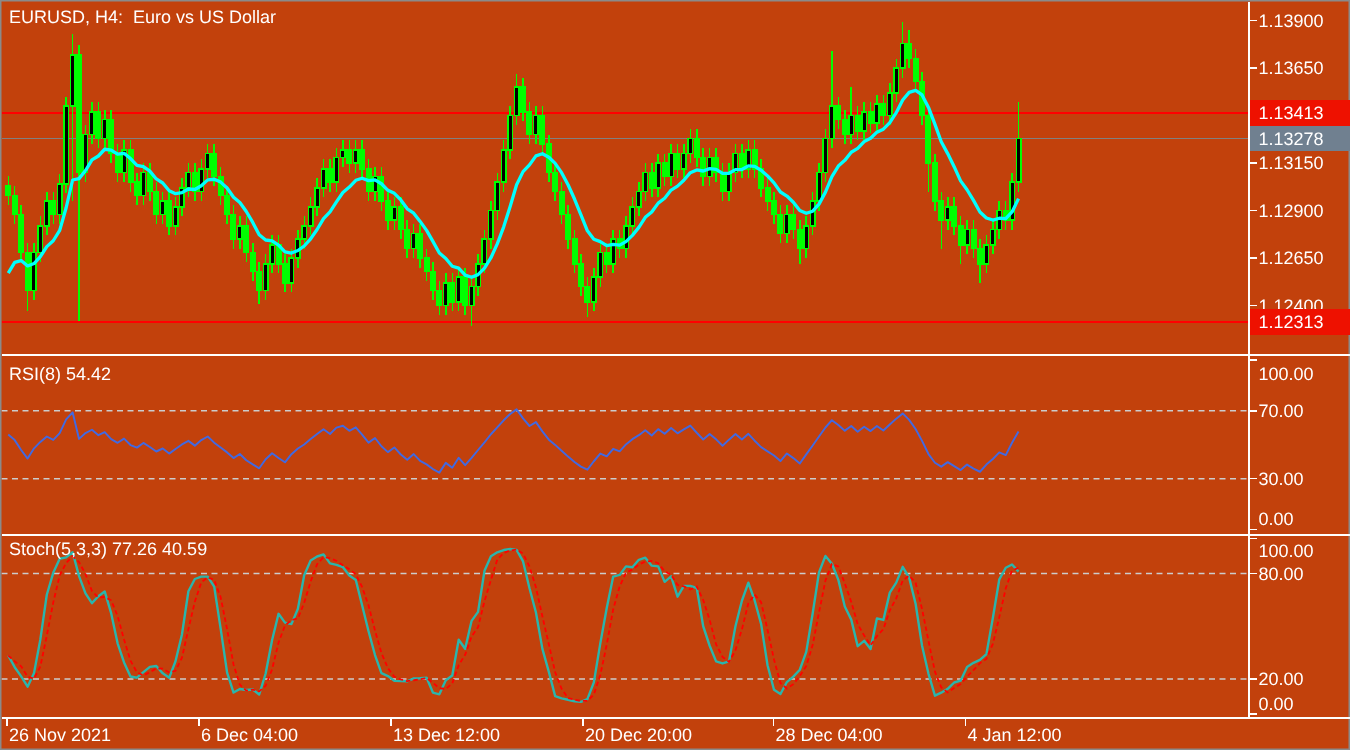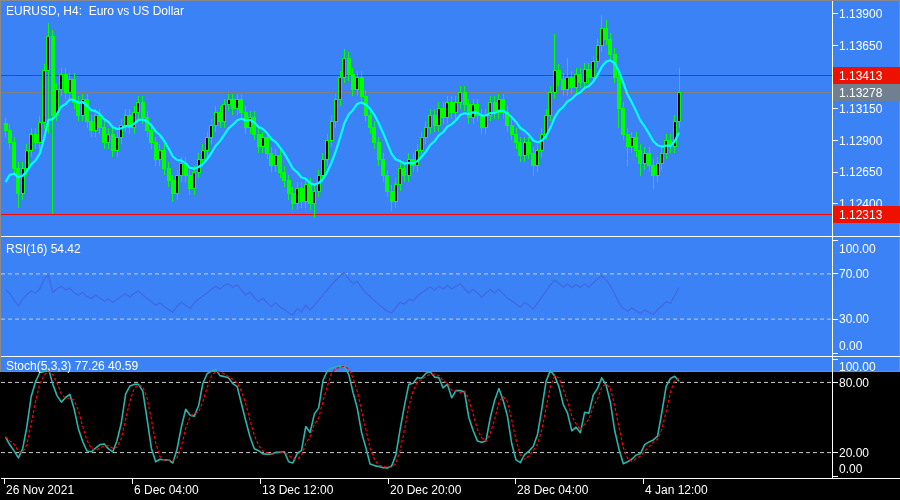--- a/index.html
+++ b/index.html
@@ -1,30 +1,30 @@
 <!DOCTYPE html>
 <html><head>
 <meta charset="utf-8">
 <style>
   html,body{margin:0;padding:0;background:#000;}
   body{width:900px;height:500px;overflow:hidden;font-family:"Liberation Sans",sans-serif;}
-  .chart-window{position:relative;width:900px;height:372px;background:#3b82f6;border:1px solid #8a8a8a;box-sizing:border-box;}
+  .chart-window{position:relative;width:900px;height:500px;background:#c2410c;border:1px solid #8a8a8a;box-sizing:border-box;}
   .panel-label{position:absolute;color:#fff;font-size:12px;line-height:13px;white-space:pre;z-index:3;pointer-events:none;}
   #title-label{left:5px;top:4px;}
   #rsi-label{left:5px;top:242px;}
   #stoch-label{left:5px;top:359px;}
   svg{position:absolute;left:0;top:0;z-index:1;}
   svg text{font-family:"Liberation Sans",sans-serif;font-size:12px;fill:#ffffff;}
 </style>
 </head>
 <body>
 
 <div class="chart-window">
   <div class="panel-label" id="title-label">EURUSD, H4:  Euro vs US Dollar</div>
-  <div class="panel-label" id="rsi-label">RSI(16) 54.42</div>
+  <div class="panel-label" id="rsi-label">RSI(8) 54.42</div>
   <div class="panel-label" id="stoch-label">Stoch(5,3,3) 77.26 40.59</div>
   <svg id="cv" width="900" height="500">
       <g shape-rendering="crispEdges">
         <line x1="0" y1="74.38682899999911" x2="831" y2="74.38682899999911" stroke="#ff0000" stroke-width="1"></line>
         <line x1="0" y1="91.48687400000145" x2="831" y2="91.48687400000145" stroke="#808080" stroke-width="1"></line>
         <line x1="0" y1="213.72052900000065" x2="831" y2="213.72052900000065" stroke="#ff0000" stroke-width="1"></line>
       </g>
       <g shape-rendering="crispEdges">
         <line x1="4.5" y1="116.56693999999982" x2="4.5" y2="135.56698999999773" stroke="#00ff00" stroke-width="1"></line>
         <rect x="3" y="122.90028999999912" width="3" height="6.3333499999992995" fill="#00ff00" stroke="#00ff00" stroke-width="1"></rect>

